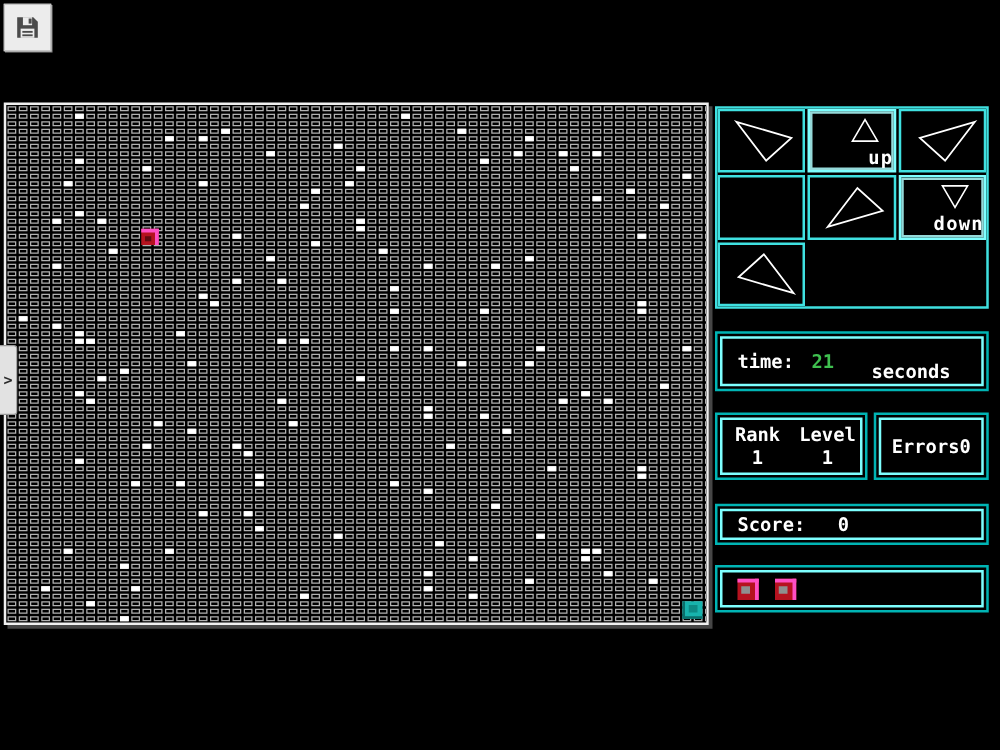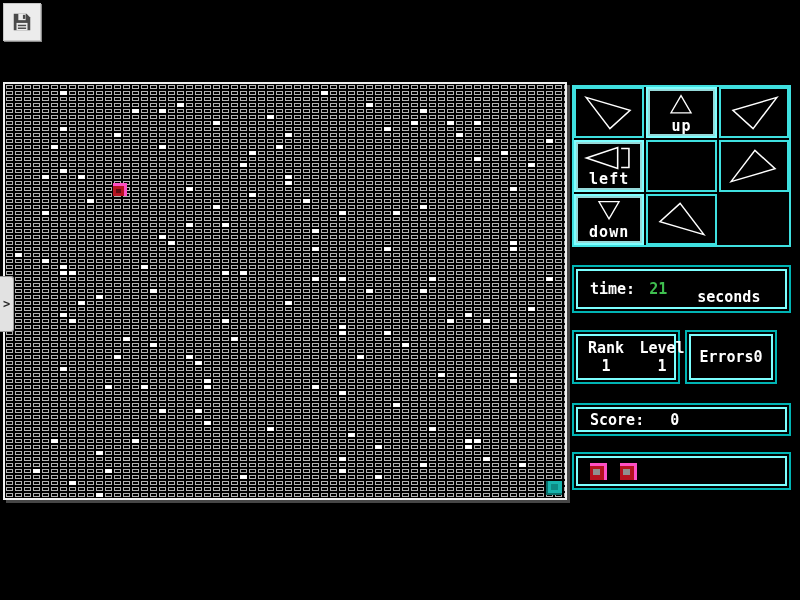--- a/index.html
+++ b/index.html
@@ -33,36 +33,36 @@
             display:flex;align-items:center;justify-content:center;
             color:#2a2a2a;font-size:12px;font-weight:bold;}
 
   
   .panel-col{position:absolute;left:572px;top:85px;width:219px;}
 
   
   .dpad{display:grid;grid-template-columns:repeat(3,1fr);grid-template-rows:repeat(3,1fr);
         gap:2px;background:#000;border:2px solid var(--cyan,#3fe0e0);height:158px;box-sizing:content-box;}
   .dcell{border:2px solid var(--cyan,#3fe0e0);background:#000;display:flex;flex-direction:column;
-         align-items:center;justify-content:center;gap:1px;box-sizing:border-box;cursor:pointer;}
+         align-items:flex-end;justify-content:center;gap:1px;box-sizing:border-box;cursor:pointer;}
   .dcell.hl{border-color:var(--cyan-bright,#7dffff);box-shadow:inset 0 0 0 2px rgba(175,255,255,.85);}
   .dcell svg{display:block;}
   .dlabel{font-size:15px;line-height:15px;color:#fff;letter-spacing:1px;}
 
   
   .box{border:2px solid var(--cyan-dark,#00b4b4);background:#000;padding:2px;box-sizing:border-box;}
   .box .inner{border:2px solid var(--cyan-bright,#7dffff);height:100%;box-sizing:border-box;
               display:flex;align-items:center;}
   .time-box{margin-top:18px;height:48px;}
   .time-box .inner{padding:0 12px;font-size:15px;}
   .time-box .t-val{color:var(--green,#3fbf4f);margin-left:14px;}
   .time-box .t-unit{margin-left:30px;margin-top:16px;}
 
   .statrow{margin-top:17px;display:flex;gap:5px;}
-  .rank-box{width:108px;height:54px;}
+  .rank-box{width:122px;height:54px;}
   .err-box{width:92px;height:54px;}
   .rank-grid{display:grid;grid-template-columns:56px 56px;width:100%;text-align:center;
              font-size:15px;line-height:18px;}
   .col-center{justify-content:center;font-size:15px;line-height:18px;
               text-align:center;}
 
   .score-box{margin-top:19px;height:33px;text-align:right;}
   .score-box .inner{padding:0 12px;font-size:15px;}
   .score-box .s-val{margin-left:26px;}
 
@@ -182,27 +182,20 @@
           <polygon points="32,2 18,26 46,26" fill="none" stroke="#fff" stroke-width="1.8"></polygon>
         </svg>
         <span class="dlabel">up</span>
       </div>
       <div class="dcell">
         <svg width="60" height="44" viewBox="0 0 64 48">
           <polygon points="57,7 9,21 31,41" fill="none" stroke="#fff" stroke-width="1.6"></polygon>
         </svg>
       </div>
 
-      <div class="dcell hl">
-        <svg width="56" height="26" viewBox="0 0 64 30">
-          <polygon points="6,15 42,3 42,27" fill="none" stroke="#fff" stroke-width="1.8"></polygon>
-          <path d="M46 4 H55 V26 H46" fill="none" stroke="#fff" stroke-width="1.8"></path>
-        </svg>
-        <span class="dlabel">left</span>
-      </div>
       <div class="dcell"></div>
 
       <div class="dcell">
         <svg width="60" height="44" viewBox="0 0 64 48">
           <polygon points="7,41 55,27 33,7" fill="none" stroke="#fff" stroke-width="1.6"></polygon>
         </svg>
       </div>
       <div class="dcell hl">
         <svg width="46" height="26" viewBox="0 0 64 30">
           <polygon points="32,26 18,2 46,2" fill="none" stroke="#fff" stroke-width="1.8"></polygon>

